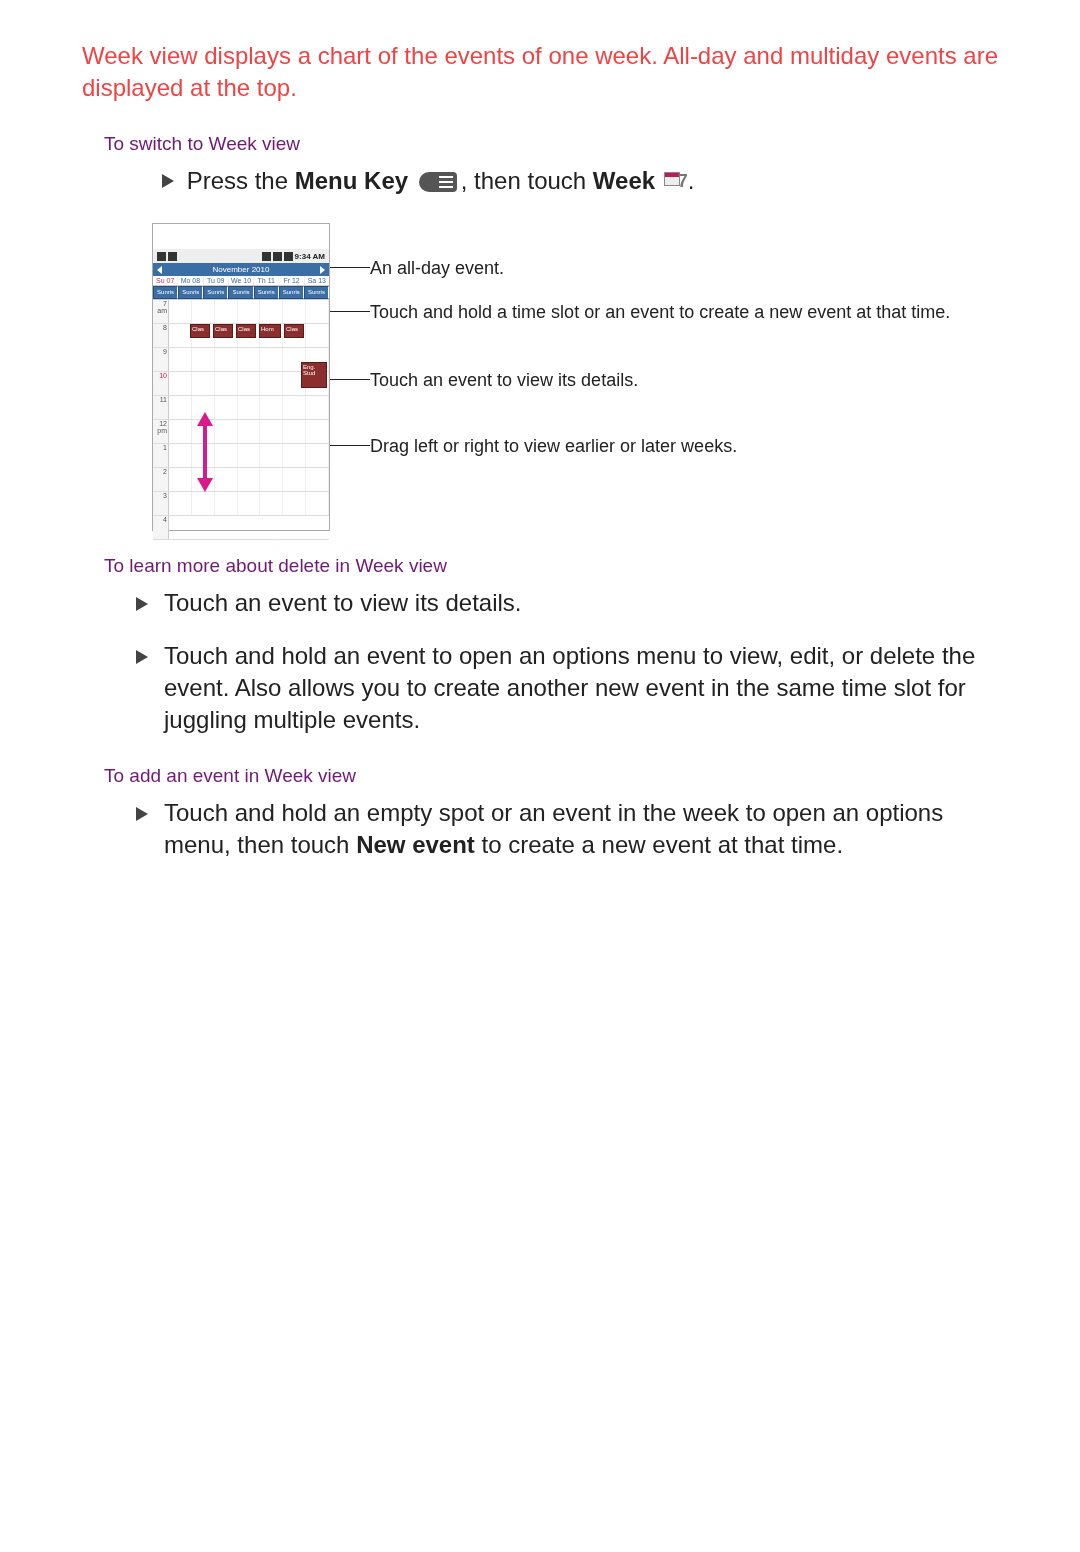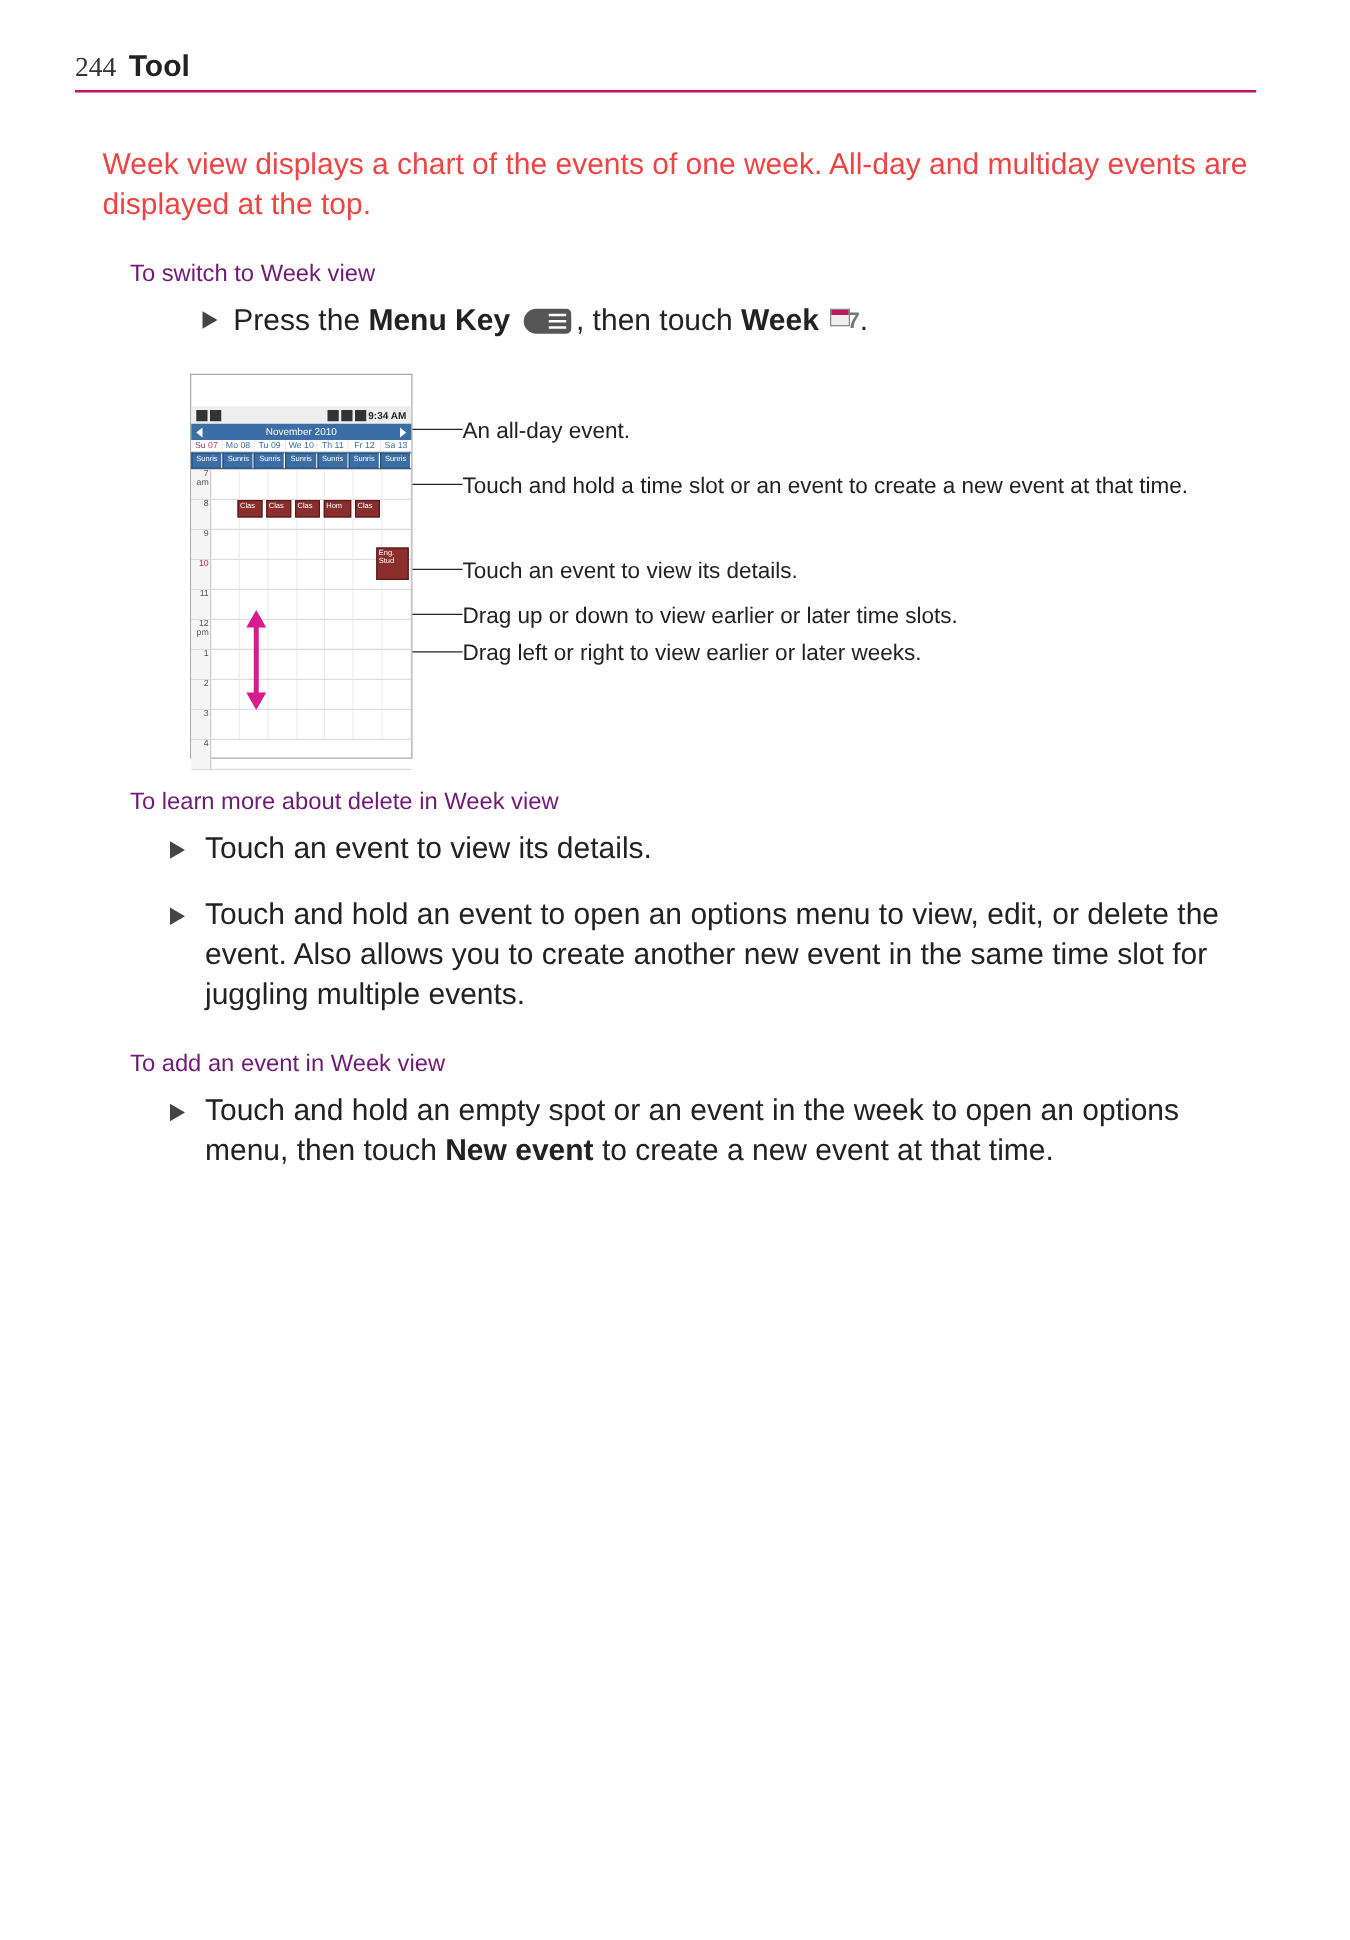--- a/index.html
+++ b/index.html
@@ -262,24 +262,20 @@
     position: absolute;
     right: 100%;
     border-top: 1px solid #222;
   }
 </style>
 </head>
 <body>
 
 <div class="page">
 
-  <div class="header">
-    <span class="page-num">244</span>
-    <span class="header-title">Tool</span>
-  </div>
 
   <div class="content">
 
     <p class="body">Week view displays a chart of the events of one week. All-day and multiday events are displayed at the top.</p>
 
     <h2 class="sub">To switch to Week view</h2>
     <p class="instr-line">
       <span class="tri"></span>
       <span>Press the </span><b>Menu Key</b>
       <span class="menu-key"></span><span>, then touch </span><b>Week</b>
@@ -462,24 +458,20 @@
           <div class="line" style="width:40px; top:10px;"></div>
           <span>An all-day event.</span>
         </div>
         <div class="callout" style="top:78px;">
           <div class="line" style="width:40px; top:10px;"></div>
           <span>Touch and hold a time slot or an event to create a new event at that time.</span>
         </div>
         <div class="callout" style="top:146px;">
           <div class="line" style="width:40px; top:10px;"></div>
           <span>Touch an event to view its details.</span>
-        </div>
-        <div class="callout" style="top:182px;">
-          <div class="line" style="width:40px; top:10px;"></div>
-          <span>Drag up or down to view earlier or later time slots.</span>
         </div>
         <div class="callout" style="top:212px;">
           <div class="line" style="width:40px; top:10px;"></div>
           <span>Drag left or right to view earlier or later weeks.</span>
         </div>
       </div>
     </div>
 
     <h2 class="sub">To learn more about delete in Week view</h2>
     <div class="bullet-list">

